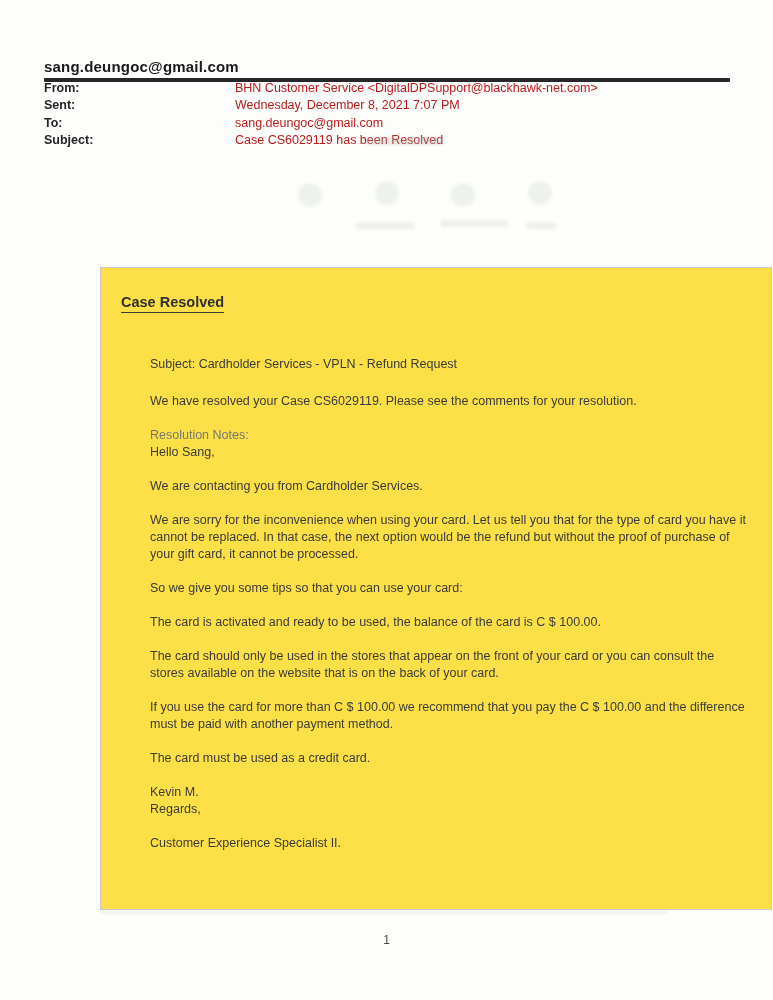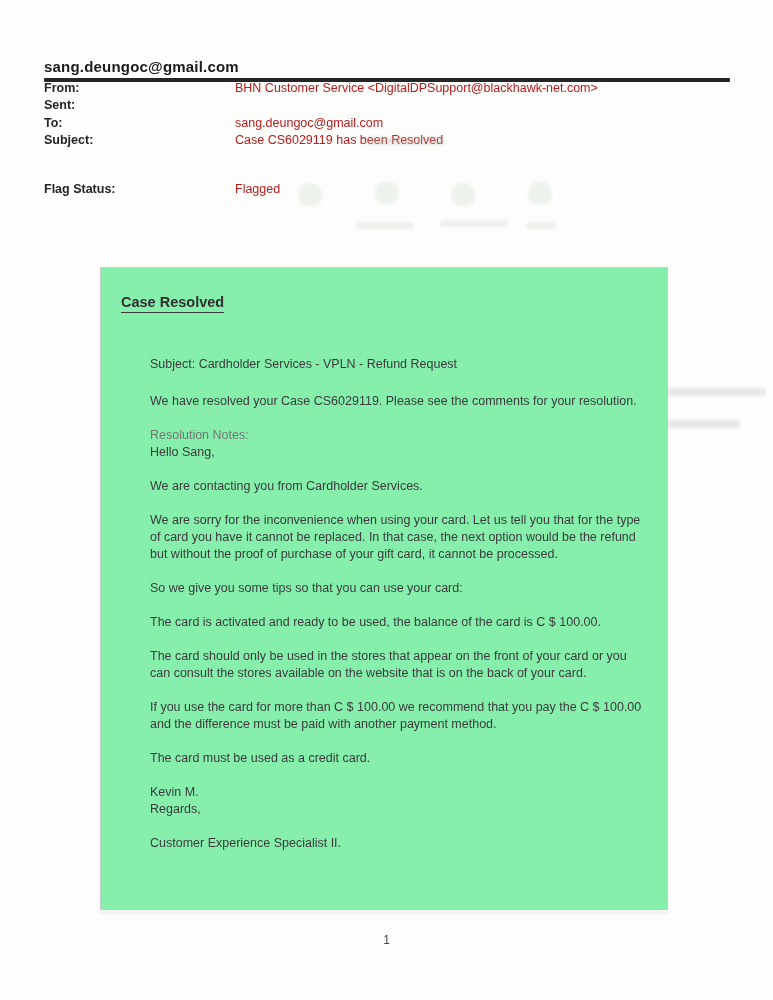--- a/index.html
+++ b/index.html
@@ -23,22 +23,22 @@
   .meta { position: absolute; left: 44px; top: 80px; width: 686px; font-size: 12.5px; }
   .meta-row { display: flex; line-height: 17.3px; }
   .meta-label { width: 191px; font-weight: bold; color: #252525; flex-shrink: 0; }
   .meta-value { color: #b91c1c; }
   .flag-row { position: absolute; left: 44px; top: 181px; width: 686px; display: flex; font-size: 12.5px; line-height: 17px; }
   .flag-row .meta-label { width: 191px; }
   
   .message-box {
     position: absolute;
     left: 100px; top: 267px;
-    width: 568px; height: 643px;
-    background: #86efac;
+    width: 672px; height: 643px;
+    background: #fde047;
     border: 1.5px solid #c9c9c9;
     padding: 26px 24px 8px 20px;
     font-size: 12.5px;
     line-height: 17px;
     color: #3b3b3b;
   }
   .box-shadow-line {
     position: absolute; left: 100px; top: 911px; width: 568px; height: 3px;
     background: rgba(0,0,0,0.05); filter: blur(1px);
   }
@@ -77,35 +77,32 @@
     <div class="header-rule"></div>
   </div>
 
   <div class="meta">
     <div class="meta-row">
       <span class="meta-label">From:</span>
       <span class="meta-value">BHN Customer Service &lt;DigitalDPSupport@blackhawk-net.com&gt;</span>
     </div>
     <div class="meta-row">
       <span class="meta-label">Sent:</span>
+      <span class="meta-value">Wednesday, December 8, 2021 7:07 PM</span>
     </div>
     <div class="meta-row">
       <span class="meta-label">To:</span>
       <span class="meta-value">sang.deungoc@gmail.com</span>
     </div>
     <div class="meta-row">
       <span class="meta-label">Subject:</span>
       <span class="meta-value">Case CS6029119 has been Resolved</span>
     </div>
   </div>
 
-  <div class="flag-row">
-    <span class="meta-label">Flag Status:</span>
-    <span class="meta-value">Flagged</span>
-  </div>
 
   <div class="ghost ghost-circle" style="left:298px; top:183px;"></div>
   <div class="ghost ghost-circle" style="left:375px; top:181px;"></div>
   <div class="ghost ghost-circle" style="left:451px; top:183px;"></div>
   <div class="ghost ghost-circle" style="left:528px; top:181px;"></div>
   <div class="ghost ghost-smudge" style="left:356px; top:222px; width:58px;"></div>
   <div class="ghost ghost-smudge" style="left:440px; top:220px; width:68px;"></div>
   <div class="ghost ghost-smudge" style="left:526px; top:222px; width:30px;"></div>
   <div class="ghost ghost-text" style="left:366px; top:137px; width:78px;"></div>
   <div class="ghost ghost-text" style="left:598px; top:388px; width:168px;"></div>

